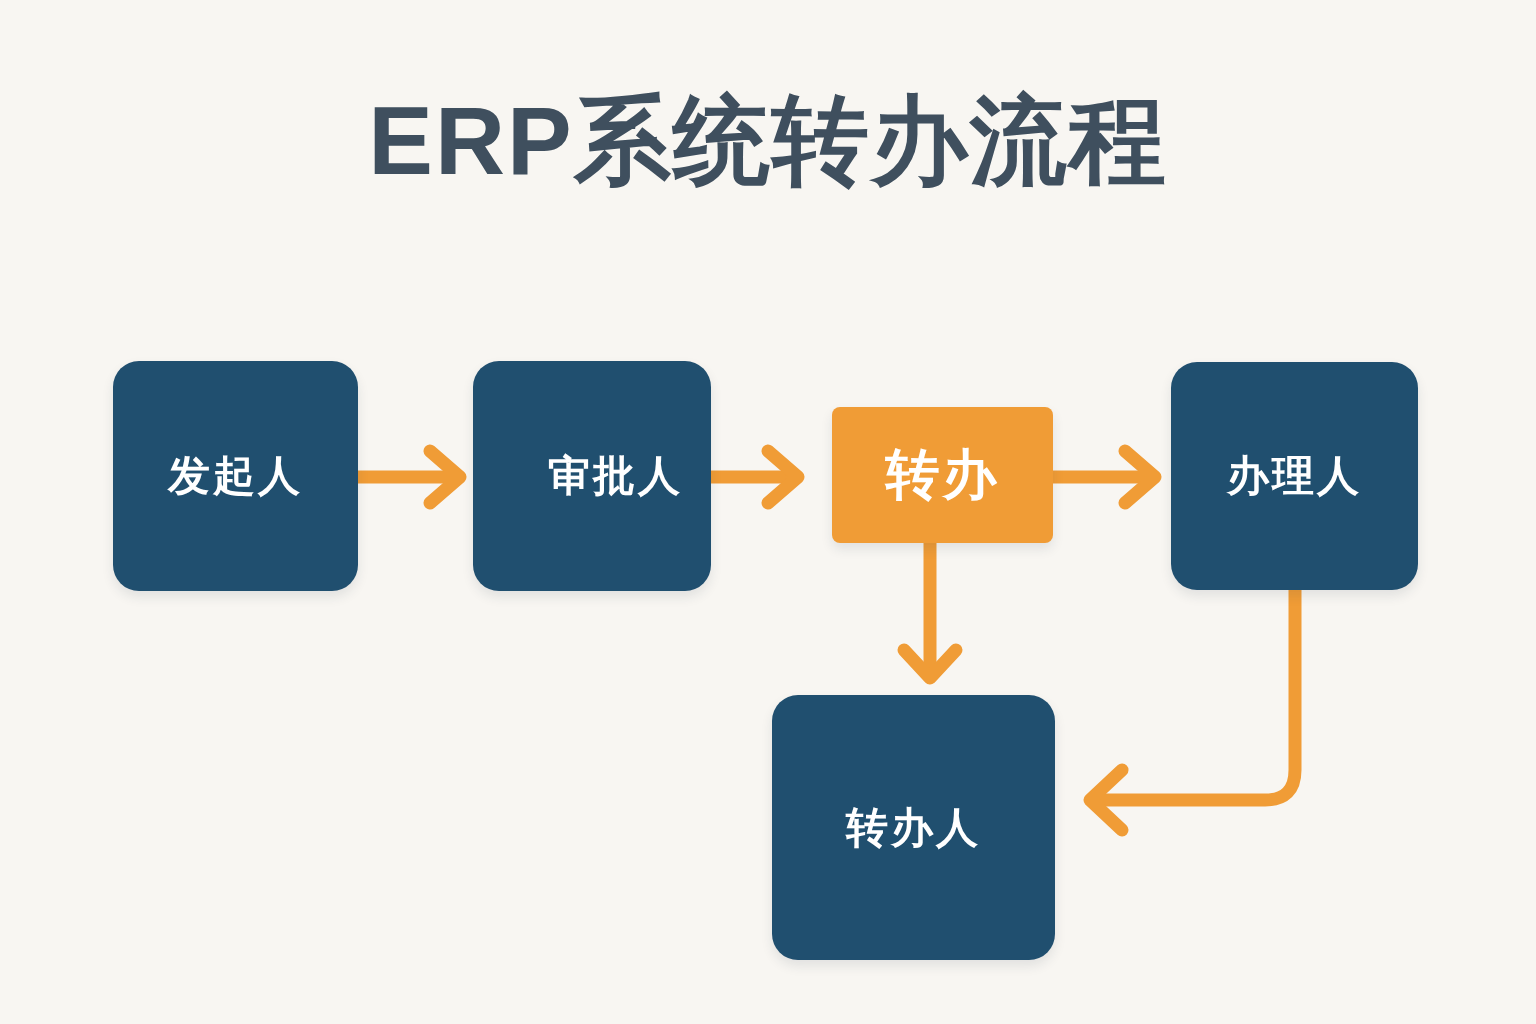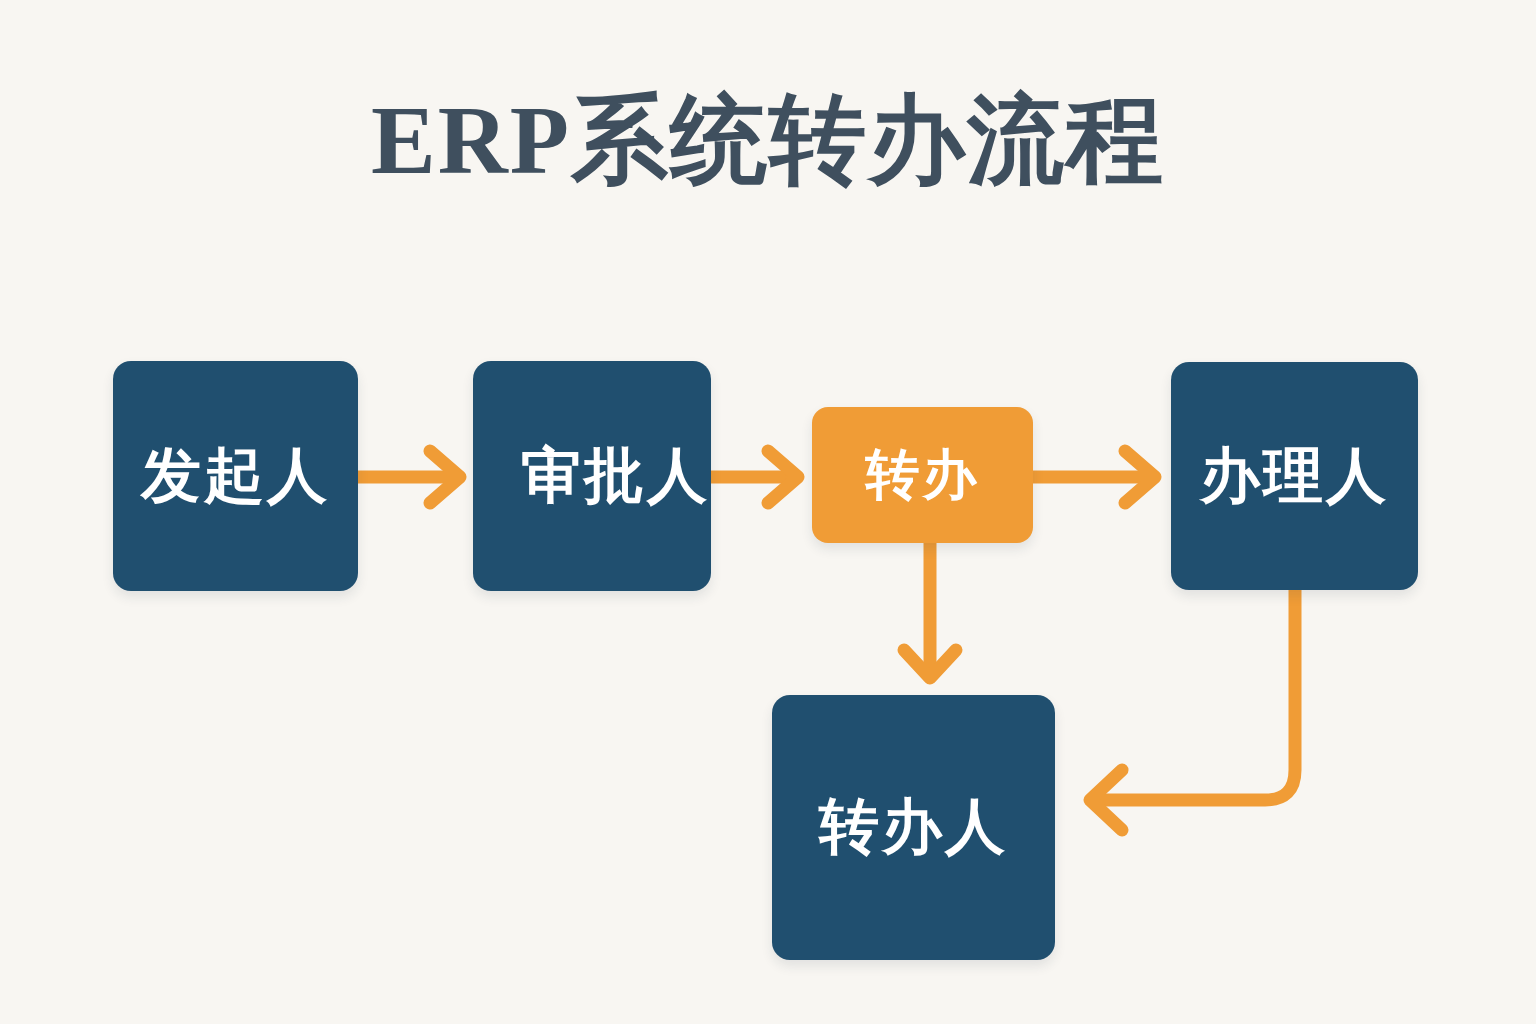--- a/index.html
+++ b/index.html
@@ -10,21 +10,21 @@
     --title-color: #3f4f5e;
     --node-text: #ffffff;
   }
   * { margin: 0; padding: 0; box-sizing: border-box; }
   html, body { background: var(--background); }
   #canvas {
     position: relative;
     width: 1536px;
     height: 1024px;
     background: var(--background);
-    font-family: Liberation Serif, serif;
+    font-family: Liberation Sans, sans-serif;
     overflow: hidden;
   }
   .title {
     position: absolute;
     left: 0;
     right: 0;
     top: 88px;
     text-align: center;
     font-size: 97px;
     font-weight: 800;
@@ -32,27 +32,27 @@
     color: var(--title-color);
     line-height: 1.1;
   }
   .node {
     position: absolute;
     display: flex;
     align-items: center;
     justify-content: center;
     color: var(--node-text);
     font-weight: 700;
-    font-size: 60px;
+    font-size: 42px;
     letter-spacing: 3px;
-    border-radius: 18px;
+    border-radius: 26px;
     box-shadow: 0 6px 12px rgba(30, 50, 70, 0.10);
   }
   .node.primary { background: var(--node-primary); }
-  .node.accent  { background: var(--node-accent); border-radius: 16px; }
+  .node.accent  { background: var(--node-accent); border-radius: 8px; margin-left: 20px; }
 
   #node-initiator  { left: 113px;  top: 361px; width: 245px; height: 230px; }
   #node-approver   { left: 473px;  top: 361px; width: 238px; height: 230px; padding-left: 47px; }
   #node-transfer   { left: 812px;  top: 407px; width: 221px; height: 136px; font-size: 54px; }
   #node-handler    { left: 1171px; top: 362px; width: 247px; height: 228px; }
   #node-transferee { left: 772px;  top: 695px; width: 283px; height: 265px; }
 
   #edges-layer {
     position: absolute;
     left: 0; top: 0;

